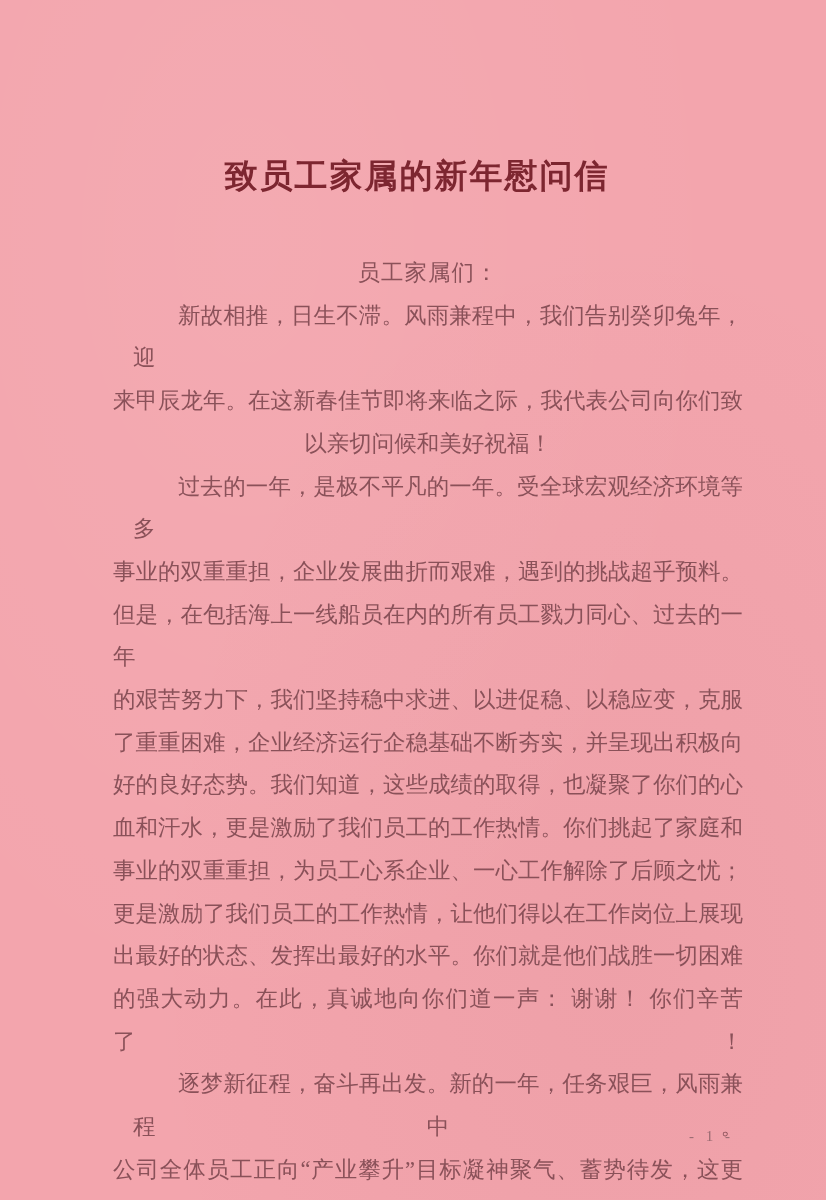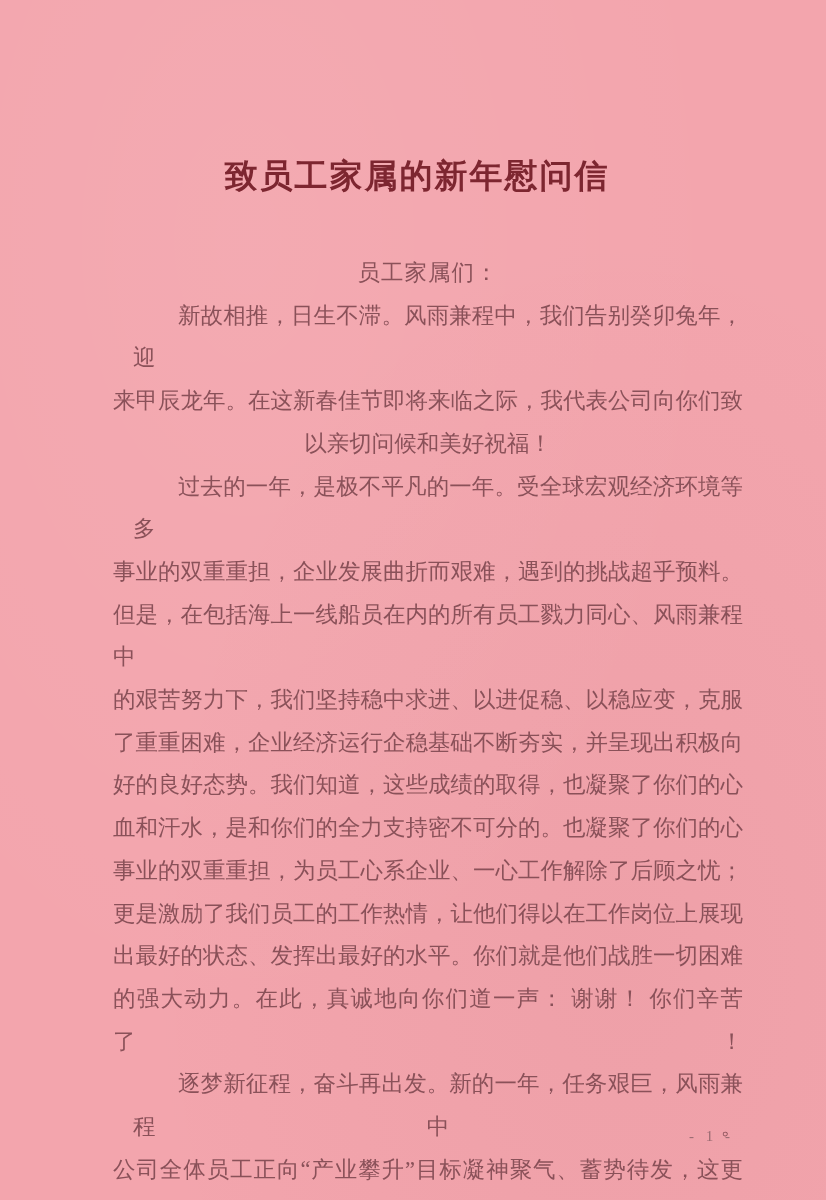--- a/index.html
+++ b/index.html
@@ -76,25 +76,25 @@
   <h1 class="title">致员工家属的新年慰问信</h1>
 
   <div class="content">
     <div class="line salutation">员工家属们：</div>
 
     <div class="line indent justify">新故相推，日生不滞。风雨兼程中，我们告别癸卯兔年，迎</div>
     <div class="line justify">来甲辰龙年。在这新春佳节即将来临之际，我代表公司向你们致</div>
     <div class="line">以亲切问候和美好祝福！</div>
     <div class="line indent justify">过去的一年，是极不平凡的一年。受全球宏观经济环境等多</div>
     <div class="line justify">事业的双重重担，企业发展曲折而艰难，遇到的挑战超乎预料。</div>
-    <div class="line justify">但是，在包括海上一线船员在内的所有员工戮力同心、风雨兼程中</div>
+    <div class="line justify">但是，在包括海上一线船员在内的所有员工戮力同心、过去的一年</div>
     <div class="line justify">的艰苦努力下，我们坚持稳中求进、以进促稳、以稳应变，克服</div>
     <div class="line justify">了重重困难，企业经济运行企稳基础不断夯实，并呈现出积极向</div>
     <div class="line justify">好的良好态势。我们知道，这些成绩的取得，也凝聚了你们的心</div>
-    <div class="line justify">血和汗水，是和你们的全力支持密不可分的。也凝聚了你们的心</div>
+    <div class="line justify">血和汗水，更是激励了我们员工的工作热情。你们挑起了家庭和</div>
     <div class="line justify">事业的双重重担，为员工心系企业、一心工作解除了后顾之忧；</div>
     <div class="line justify">更是激励了我们员工的工作热情，让他们得以在工作岗位上展现</div>
     <div class="line justify">出最好的状态、发挥出最好的水平。你们就是他们战胜一切困难</div>
     <div class="line justify">的强大动力。在此，真诚地向你们道一声： 谢谢！ 你们辛苦了！</div>
     <div class="line indent justify">逐梦新征程，奋斗再出发。新的一年，任务艰巨，风雨兼程中。</div>
     <div class="line justify">公司全体员工正向“产业攀升”目标凝神聚气、蓄势待发，这更</div>
     <div class="line justify">需要家属们能够一如既往地支持、理解和鼓励我们的员工，让他</div>
   </div>
 
   <div class="pageno">- 1 -</div>

